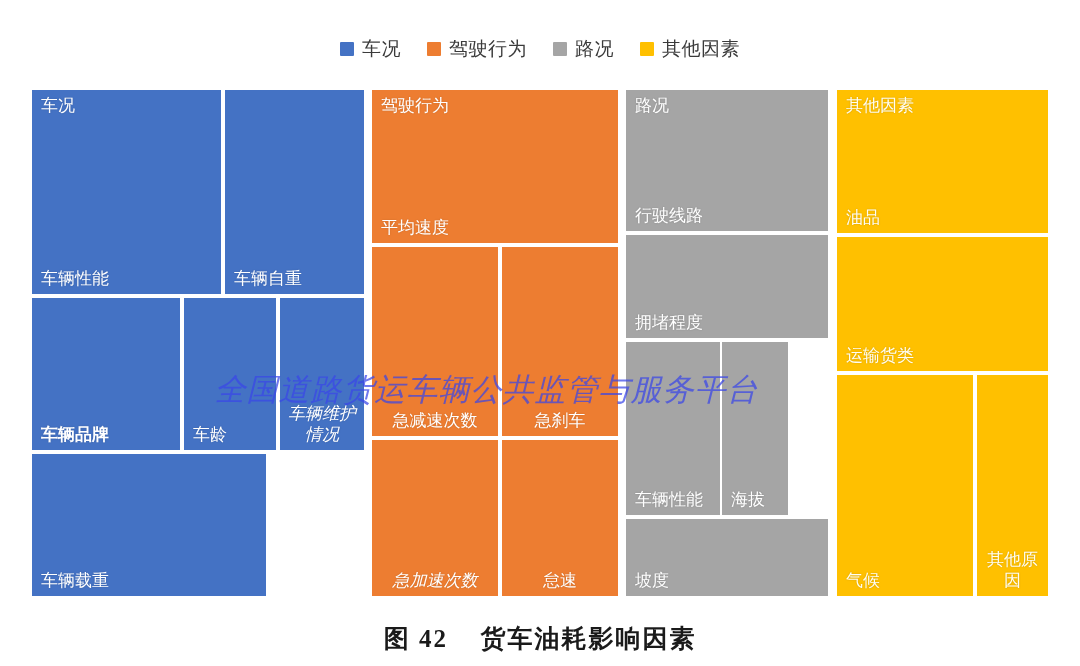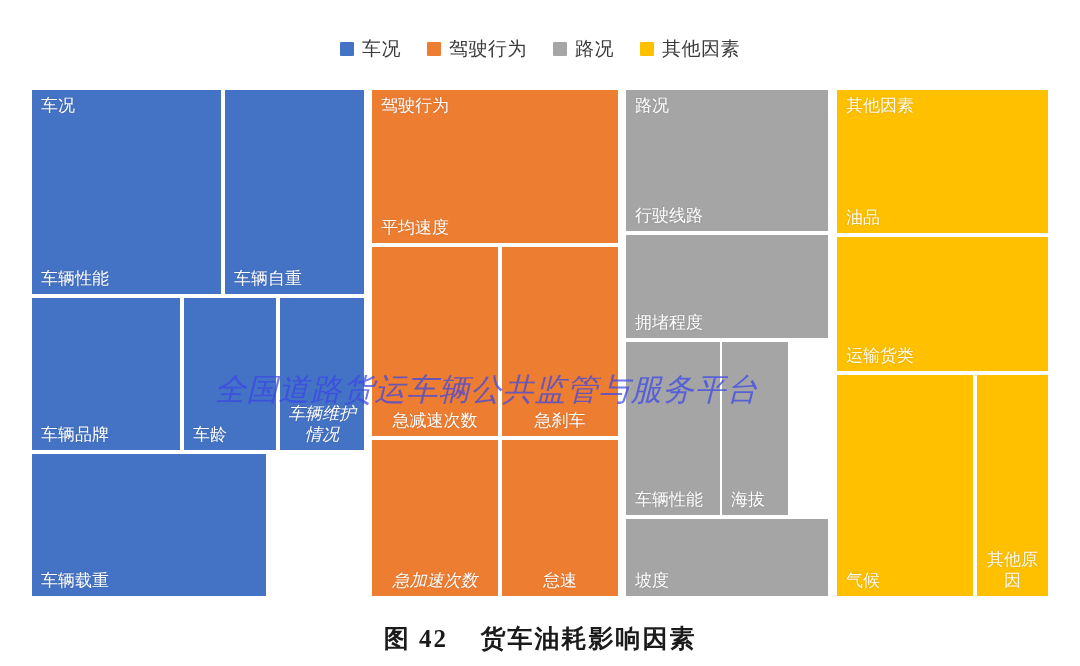--- a/index.html
+++ b/index.html
@@ -150,21 +150,21 @@
 
   <div class="tile blue" style="left:0px; top:0px; width:193px; height:208px;">
     <span class="group-label">车况</span>
     <span class="tile-label">车辆性能</span>
   </div>
 
   <div class="tile blue" style="left:193px; top:0px; width:143px; height:208px;">
     <span class="tile-label">车辆自重</span>
   </div>
 
-  <div class="tile blue" style="left:0px; top:208px; width:152px; height:156px;">
+  <div class="tile blue" style="left:0px; top:208px; width:152px; height:156px;font-weight:bold;">
     <span class="tile-label">车辆品牌</span>
   </div>
 
   <div class="tile blue" style="left:152px; top:208px; width:96px; height:156px;">
     <span class="tile-label">车龄</span>
   </div>
 
   <div class="tile blue" style="left:248px; top:208px; width:88px; height:156px;font-style:italic;">
     <span class="tile-label center">车辆维护情况</span>
   </div>

